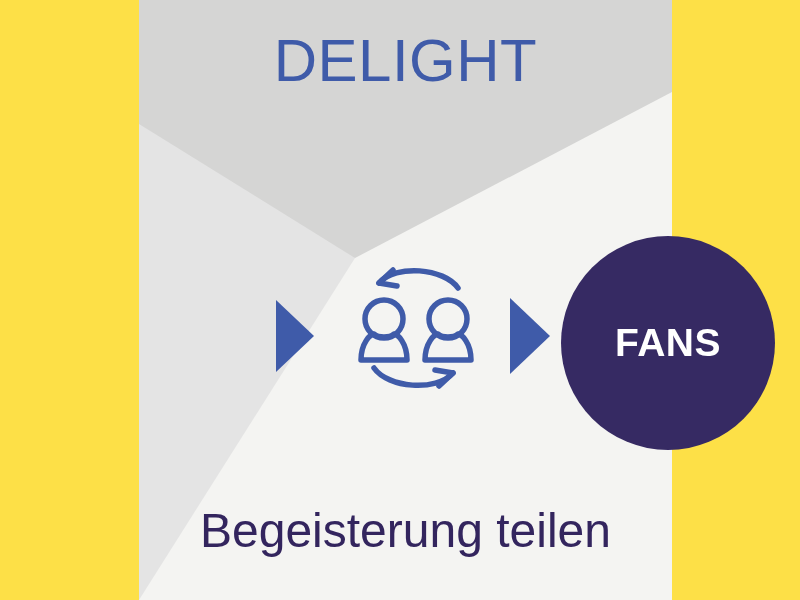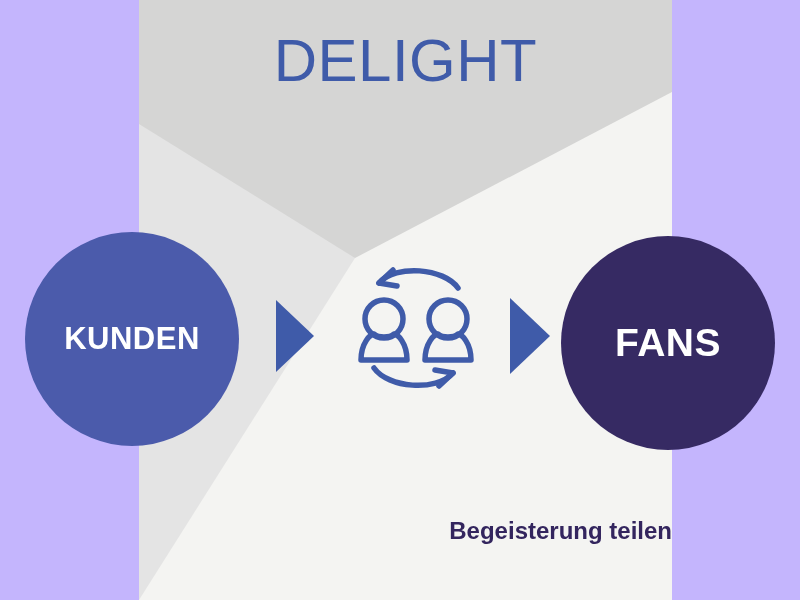--- a/index.html
+++ b/index.html
@@ -11,21 +11,21 @@
   body {
     width: 800px;
     height: 600px;
     overflow: hidden;
     font-family: "Liberation Sans", sans-serif;
   }
   #stage {
     position: relative;
     width: 800px;
     height: 600px;
-    background: #c4b5fd;
+    background: #fde047;
   }
   
   #panel {
     position: absolute;
     left: 139px;
     top: 0px;
     width: 533px;
     height: 600px;
     overflow: hidden;
     background: #F4F4F2;
@@ -52,24 +52,24 @@
     color: #3F5BA9;
     line-height: 70px;
     white-space: nowrap;
   }
   
   #caption {
     position: absolute;
     left: 139px;
     top: 507px;
     width: 533px;
-    text-align: right;
+    text-align: center;
     font-family: "Liberation Sans", sans-serif;
-    font-size: 24px;
-    font-weight: 700;
+    font-size: 48px;
+    font-weight: 400;
     color: #33255E;
     line-height: 48px;
     white-space: nowrap;
   }
   
   .node-circle {
     position: absolute;
     border-radius: 50%;
     display: flex;
     align-items: center;
@@ -117,23 +117,20 @@
       <rect x="0" y="0" width="533" height="600" fill="#F4F4F2"></rect>
 
       <polygon points="0,0 0,600 216,258" fill="#E4E4E4"></polygon>
 
       <polygon points="0,0 533,0 533,92 216,258 0,124" fill="#D5D5D4"></polygon>
     </svg>
   </div>
 
   <div id="title">DELIGHT</div>
 
-  <div id="circle-kunden" class="node-circle">
-    <span>KUNDEN</span>
-  </div>
 
   <div id="circle-fans" class="node-circle">
     <span>FANS</span>
   </div>
 
   <svg id="arrow-left-tri" width="42" height="78" viewBox="0 0 42 78" xmlns="http://www.w3.org/2000/svg">
     <polygon points="2,2 40,38 2,74" fill="#3F5BA9"></polygon>
   </svg>
 
   <svg id="arrow-right-tri" width="44" height="80" viewBox="0 0 44 80" xmlns="http://www.w3.org/2000/svg">

